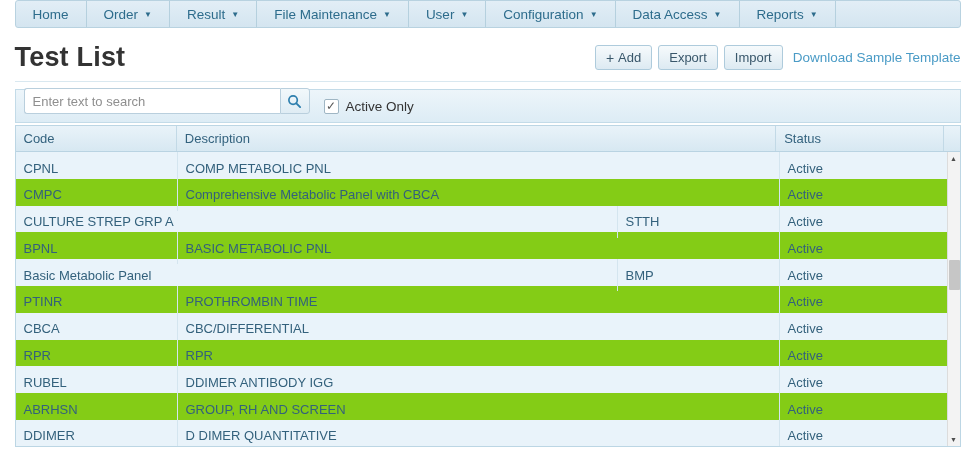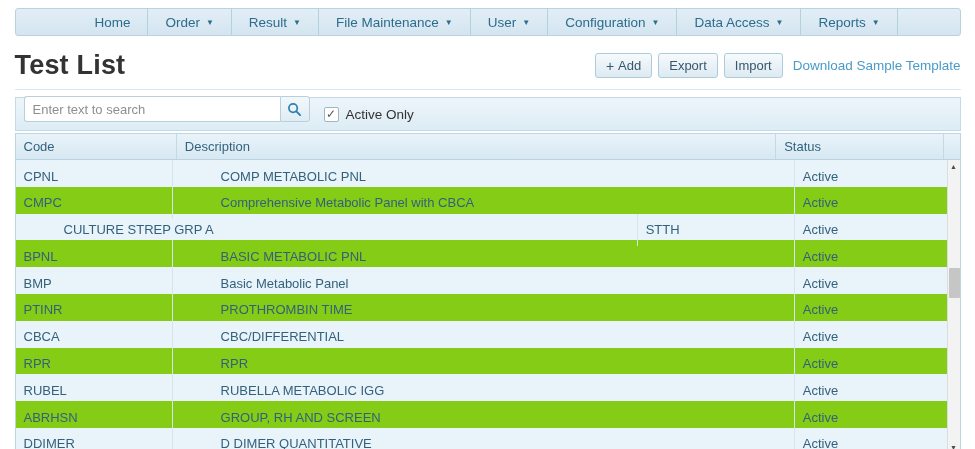--- a/index.html
+++ b/index.html
@@ -3,24 +3,24 @@
 <meta charset="utf-8">
 <style>
   * { margin: 0; padding: 0; box-sizing: border-box; }
   html, body { width: 975px; height: 449px; background: #ffffff; overflow: hidden;
     font-family: "Liberation Sans", sans-serif; }
 
   .content { width: 946px; margin: 0 auto; position: relative; }
 
   
   .navbar {
-    margin-top: 8px; height: 28px;
+    height: 28px;
     background: linear-gradient(#e2eef6, #d4e5f0);
     border: 1px solid #b8d2e0; border-radius: 3px;
-    display: flex; align-items: stretch; justify-content: center;
+    display: flex; align-items: stretch;
   }
   .nav-item {
     display: flex; align-items: center; gap: 6px;
     padding: 0 17px; cursor: pointer;
     border-right: 1px solid #b5d0de;
     color: #2d6c8c; font-size: 13.5px;
   }
   .nav-item .caret { font-size: 8px; line-height: 1; padding-top: 2px; color: #2d6c8c; }
 
   
@@ -86,21 +86,21 @@
   .hcell.c-spacer { flex: 1; border-right: none; }
 
   .grid-body { position: relative; }
   .grid-row { display: flex; height: 26.8px; background: #84cc16; cursor: pointer; }
   .grid-row:nth-child(odd) { background: #e9f3fa; }
   .grid-row .cell {
     display: flex; align-items: center; padding: 16px 8px;
     font-size: 13px; color: #33617c; white-space: nowrap; overflow: hidden;
   }
   .cell.c-code { width: 162px; border-right: 1px solid #d4e5ef; }
-  .cell.c-desc { width: 602px; border-right: 1px solid #d4e5ef; margin-left: 40px; }
+  .cell.c-desc { width: 602px; border-right: 1px solid #d4e5ef; }
   .cell.c-status { width: 170px; }
 
   
   .vscrollbar {
     position: absolute; top: 26px; right: 0; bottom: 0; width: 13px;
     background: #f3f3f3; border-left: 1px solid #dcdcdc;
     display: flex; flex-direction: column; align-items: center;
   }
   .scroll-arrow {
     width: 13px; height: 13px; font-size: 7px; color: #4d4d4d;
@@ -212,22 +212,22 @@
         <div class="cell c-status">Active</div>
       </div>
 
       <div class="grid-row">
         <div class="cell c-code">BPNL</div>
         <div class="cell c-desc">BASIC METABOLIC PNL</div>
         <div class="cell c-status">Active</div>
       </div>
 
       <div class="grid-row">
+        <div class="cell c-desc">Basic Metabolic Panel</div>
         <div class="cell c-code">BMP</div>
-        <div class="cell c-desc">Basic Metabolic Panel</div>
         <div class="cell c-status">Active</div>
       </div>
 
       <div class="grid-row">
         <div class="cell c-code">PTINR</div>
         <div class="cell c-desc">PROTHROMBIN TIME</div>
         <div class="cell c-status">Active</div>
       </div>
 
       <div class="grid-row">
@@ -237,21 +237,21 @@
       </div>
 
       <div class="grid-row">
         <div class="cell c-code">RPR</div>
         <div class="cell c-desc">RPR</div>
         <div class="cell c-status">Active</div>
       </div>
 
       <div class="grid-row">
         <div class="cell c-code">RUBEL</div>
-        <div class="cell c-desc">RUBELLA METABOLIC IGG</div>
+        <div class="cell c-desc">DDIMER ANTIBODY IGG</div>
         <div class="cell c-status">Active</div>
       </div>
 
       <div class="grid-row">
         <div class="cell c-code">ABRHSN</div>
         <div class="cell c-desc">GROUP, RH AND SCREEN</div>
         <div class="cell c-status">Active</div>
       </div>
 
       <div class="grid-row">

